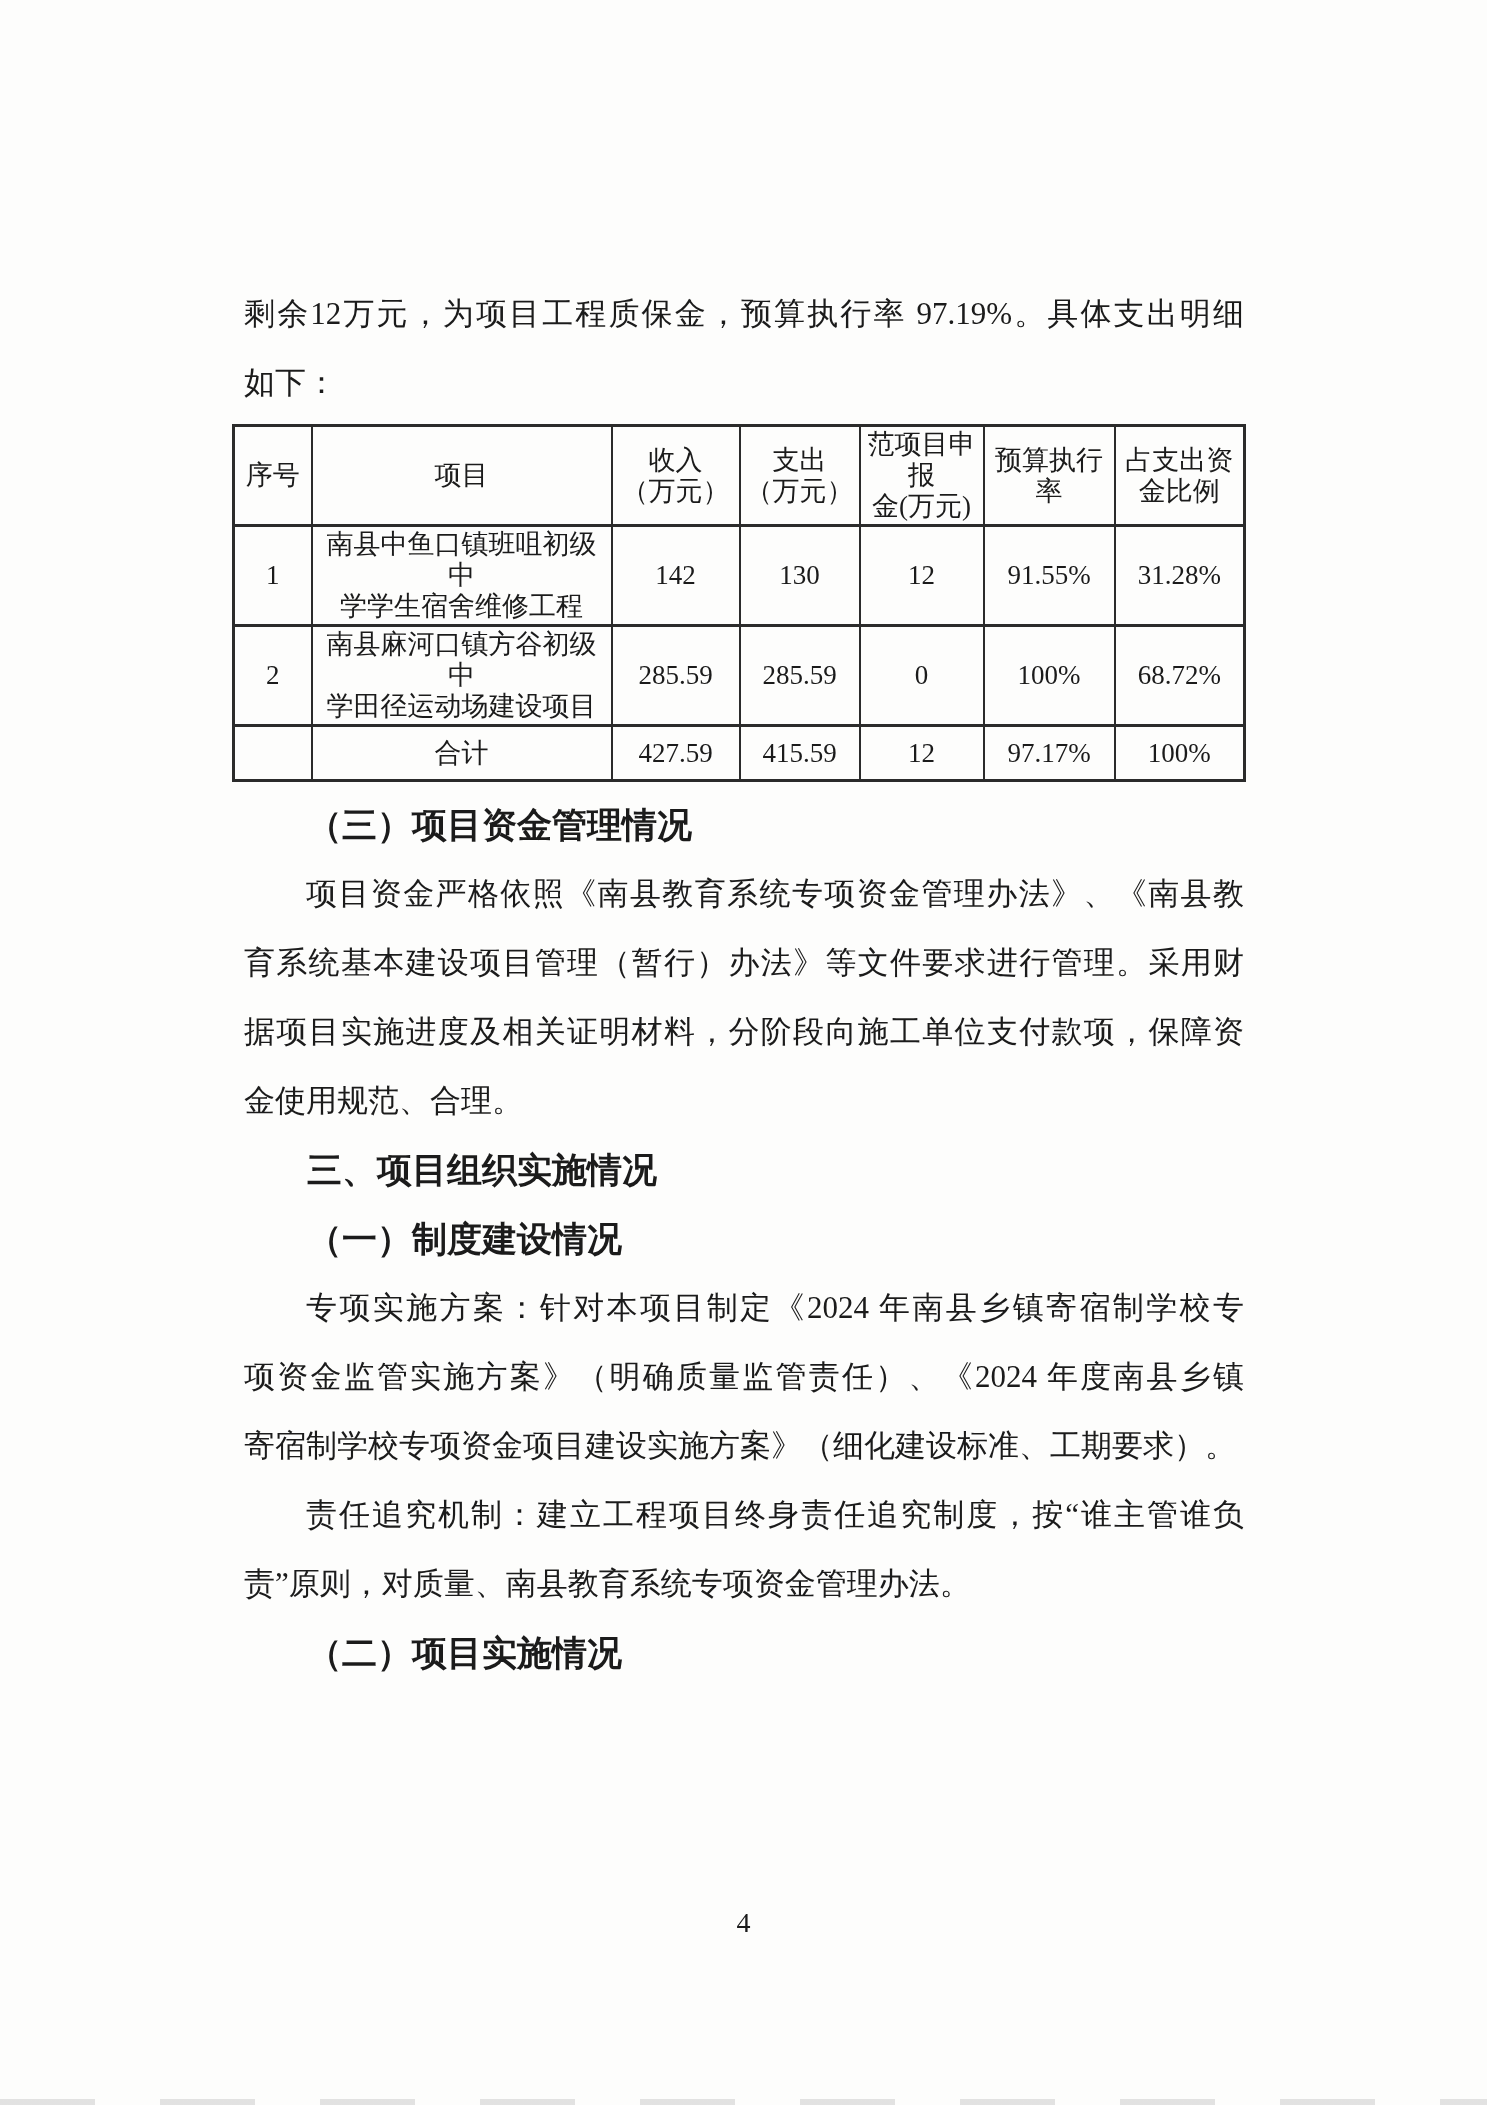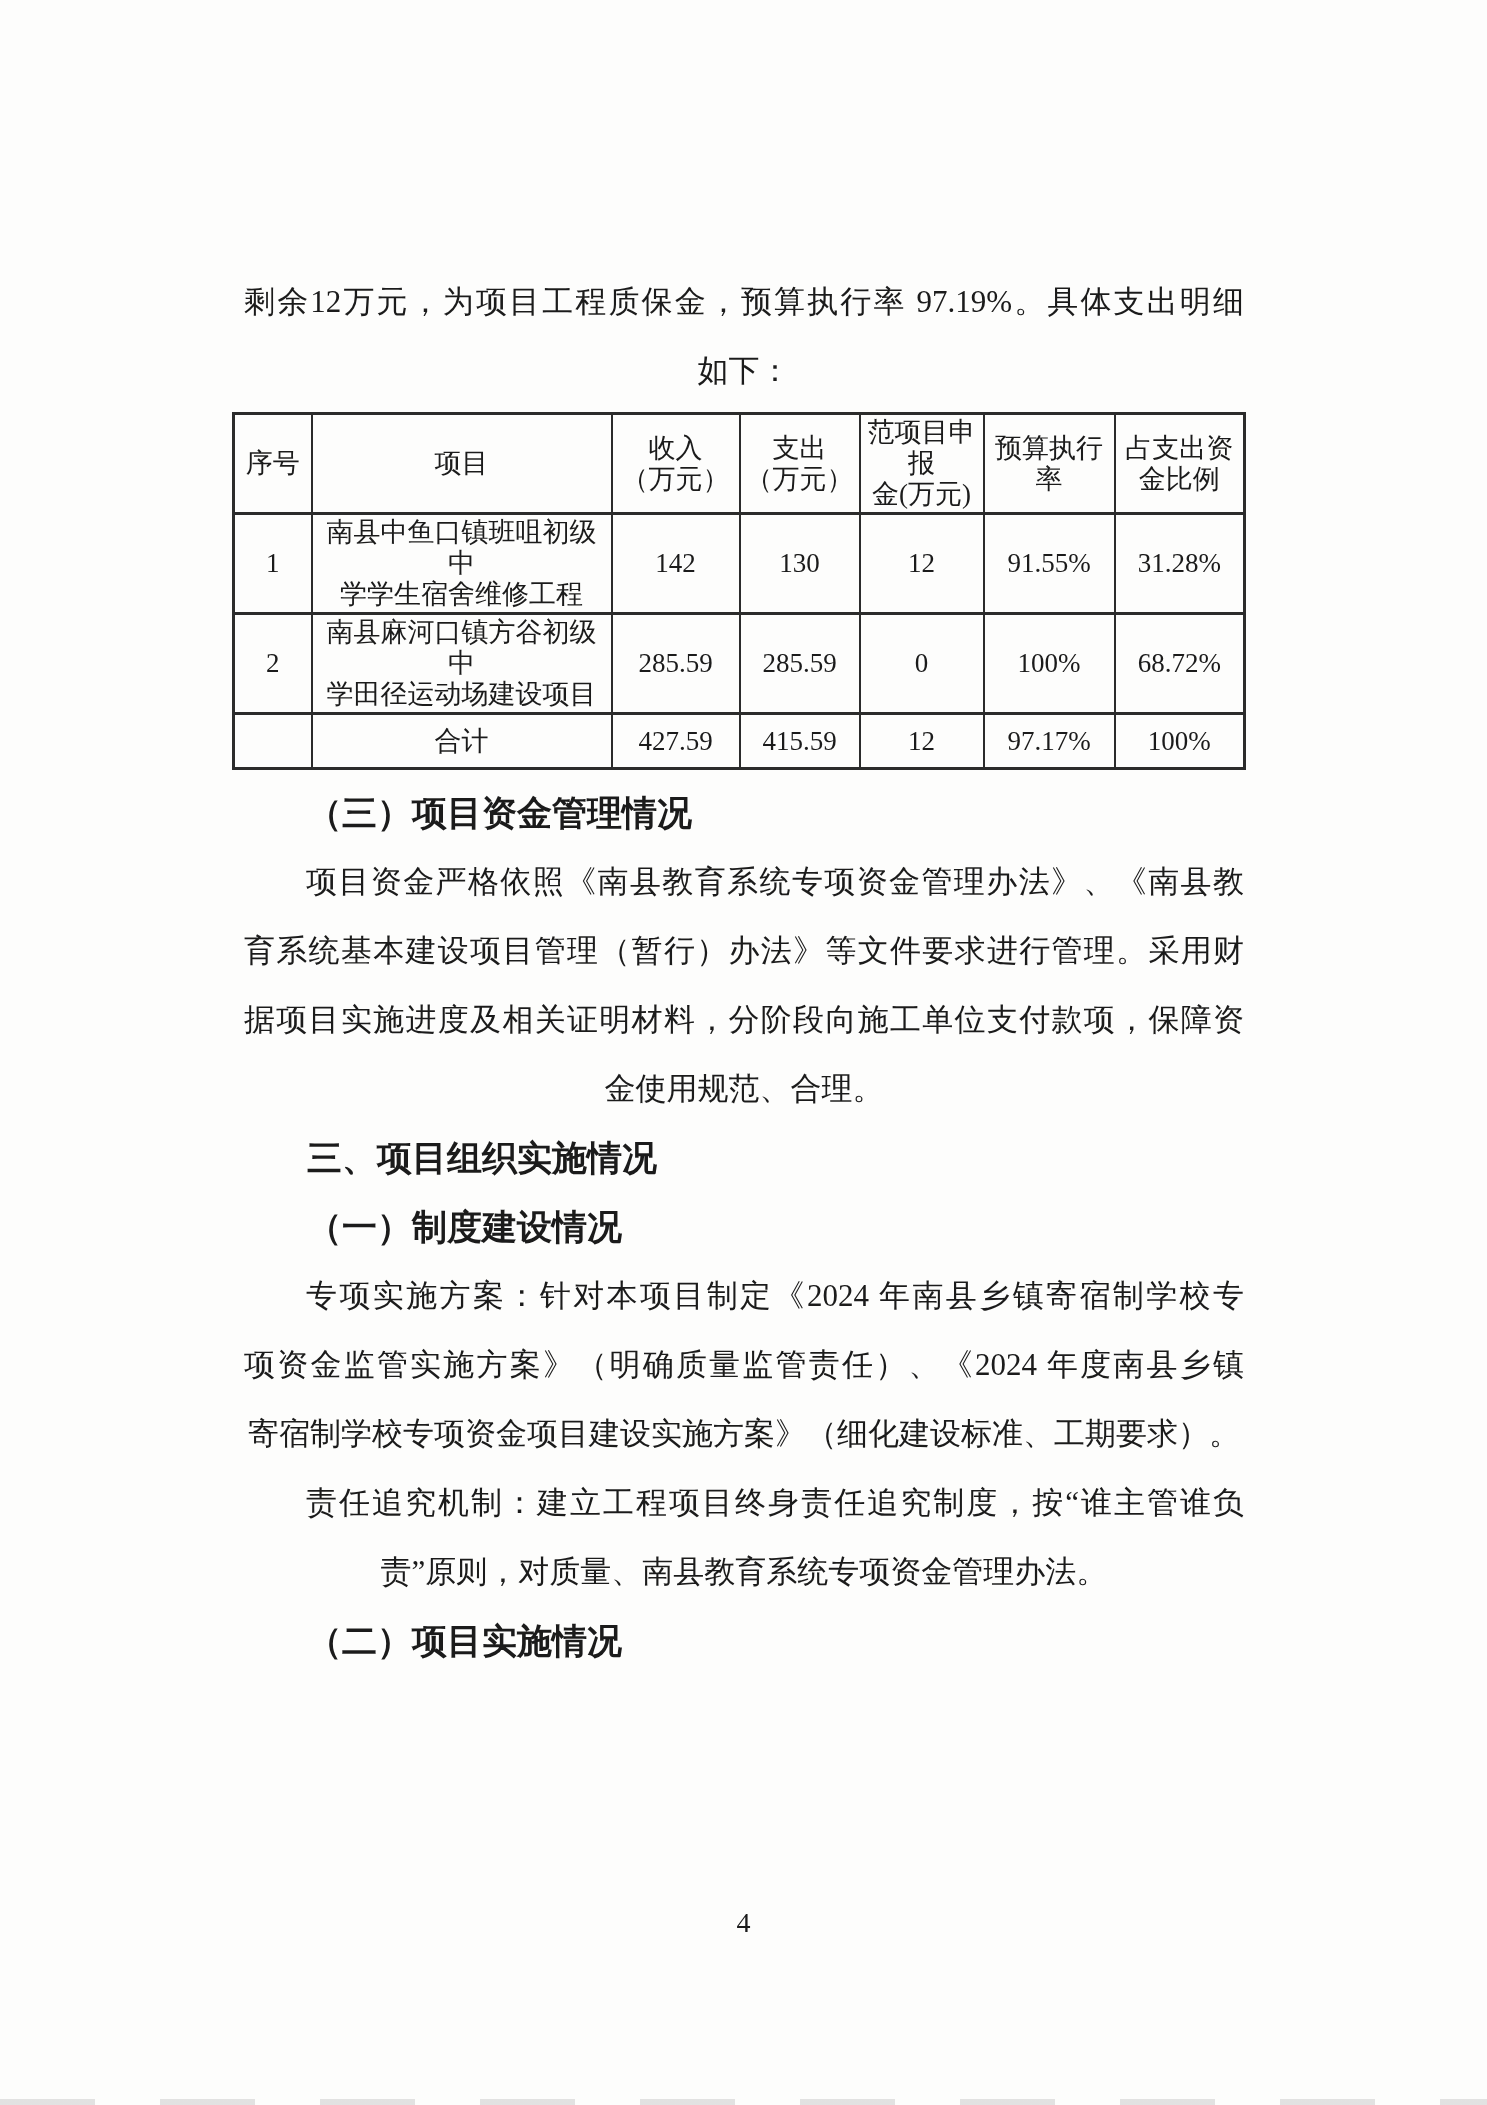--- a/index.html
+++ b/index.html
@@ -5,23 +5,23 @@
   * { margin:0; padding:0; box-sizing:border-box; }
   html,body { background:#ffffff; }
   .page {
     position:relative;
     width:1487px; height:2105px;
     background:#fdfdfc;
     color:#1b1b1b;
     font-family:"Liberation Serif","DejaVu Serif",serif;
     overflow:hidden;
   }
-  .content { position:absolute; left:244px; top:267px; width:1000px; }
+  .content { position:absolute; left:244px; top:279px; width:1000px; }
 
-  .ln { font-size:31px; height:69px; line-height:69px; overflow:hidden;text-align:center; }
+  .ln { font-size:31px; height:69px; line-height:69px; overflow:hidden; }
   .jl { text-align:justify; text-align-last:justify; }
   .ind { text-indent:62px; }
 
   .hd {
     font-family:Liberation Sans, sans-serif;
     font-weight:bold; font-size:35px;
     height:69px; line-height:69px;
     text-indent:63px;
     white-space:nowrap;
   }

